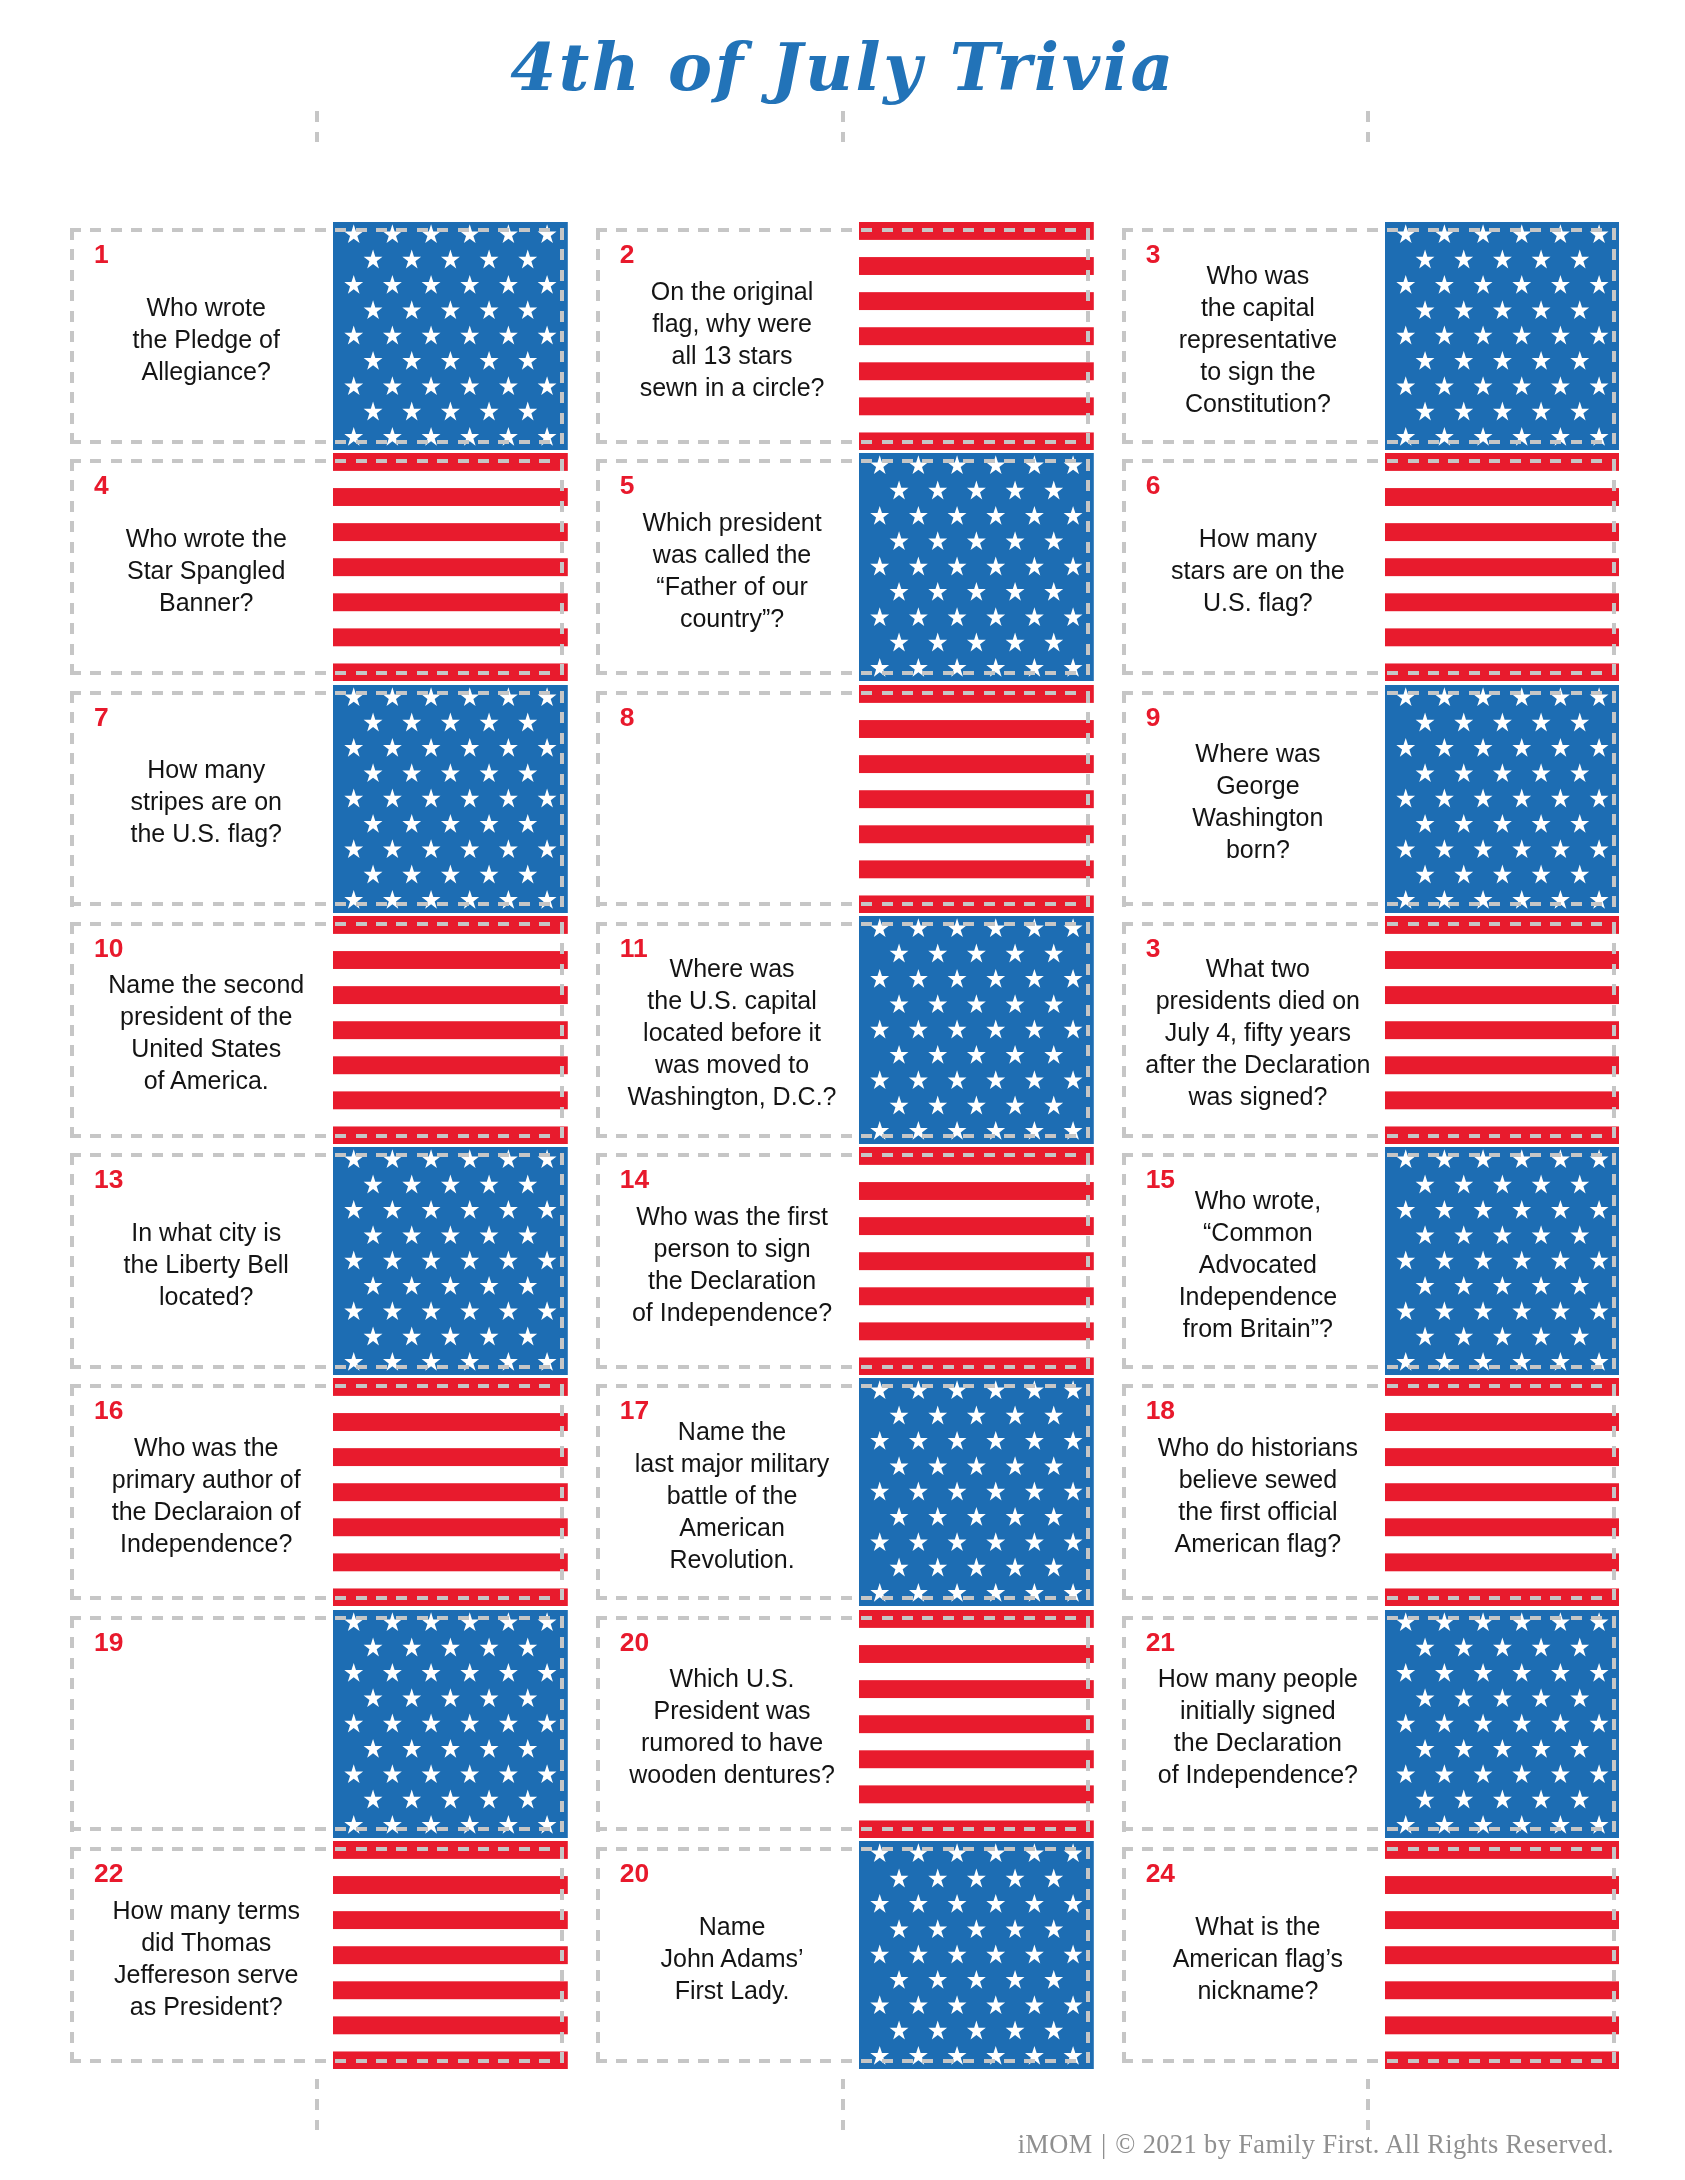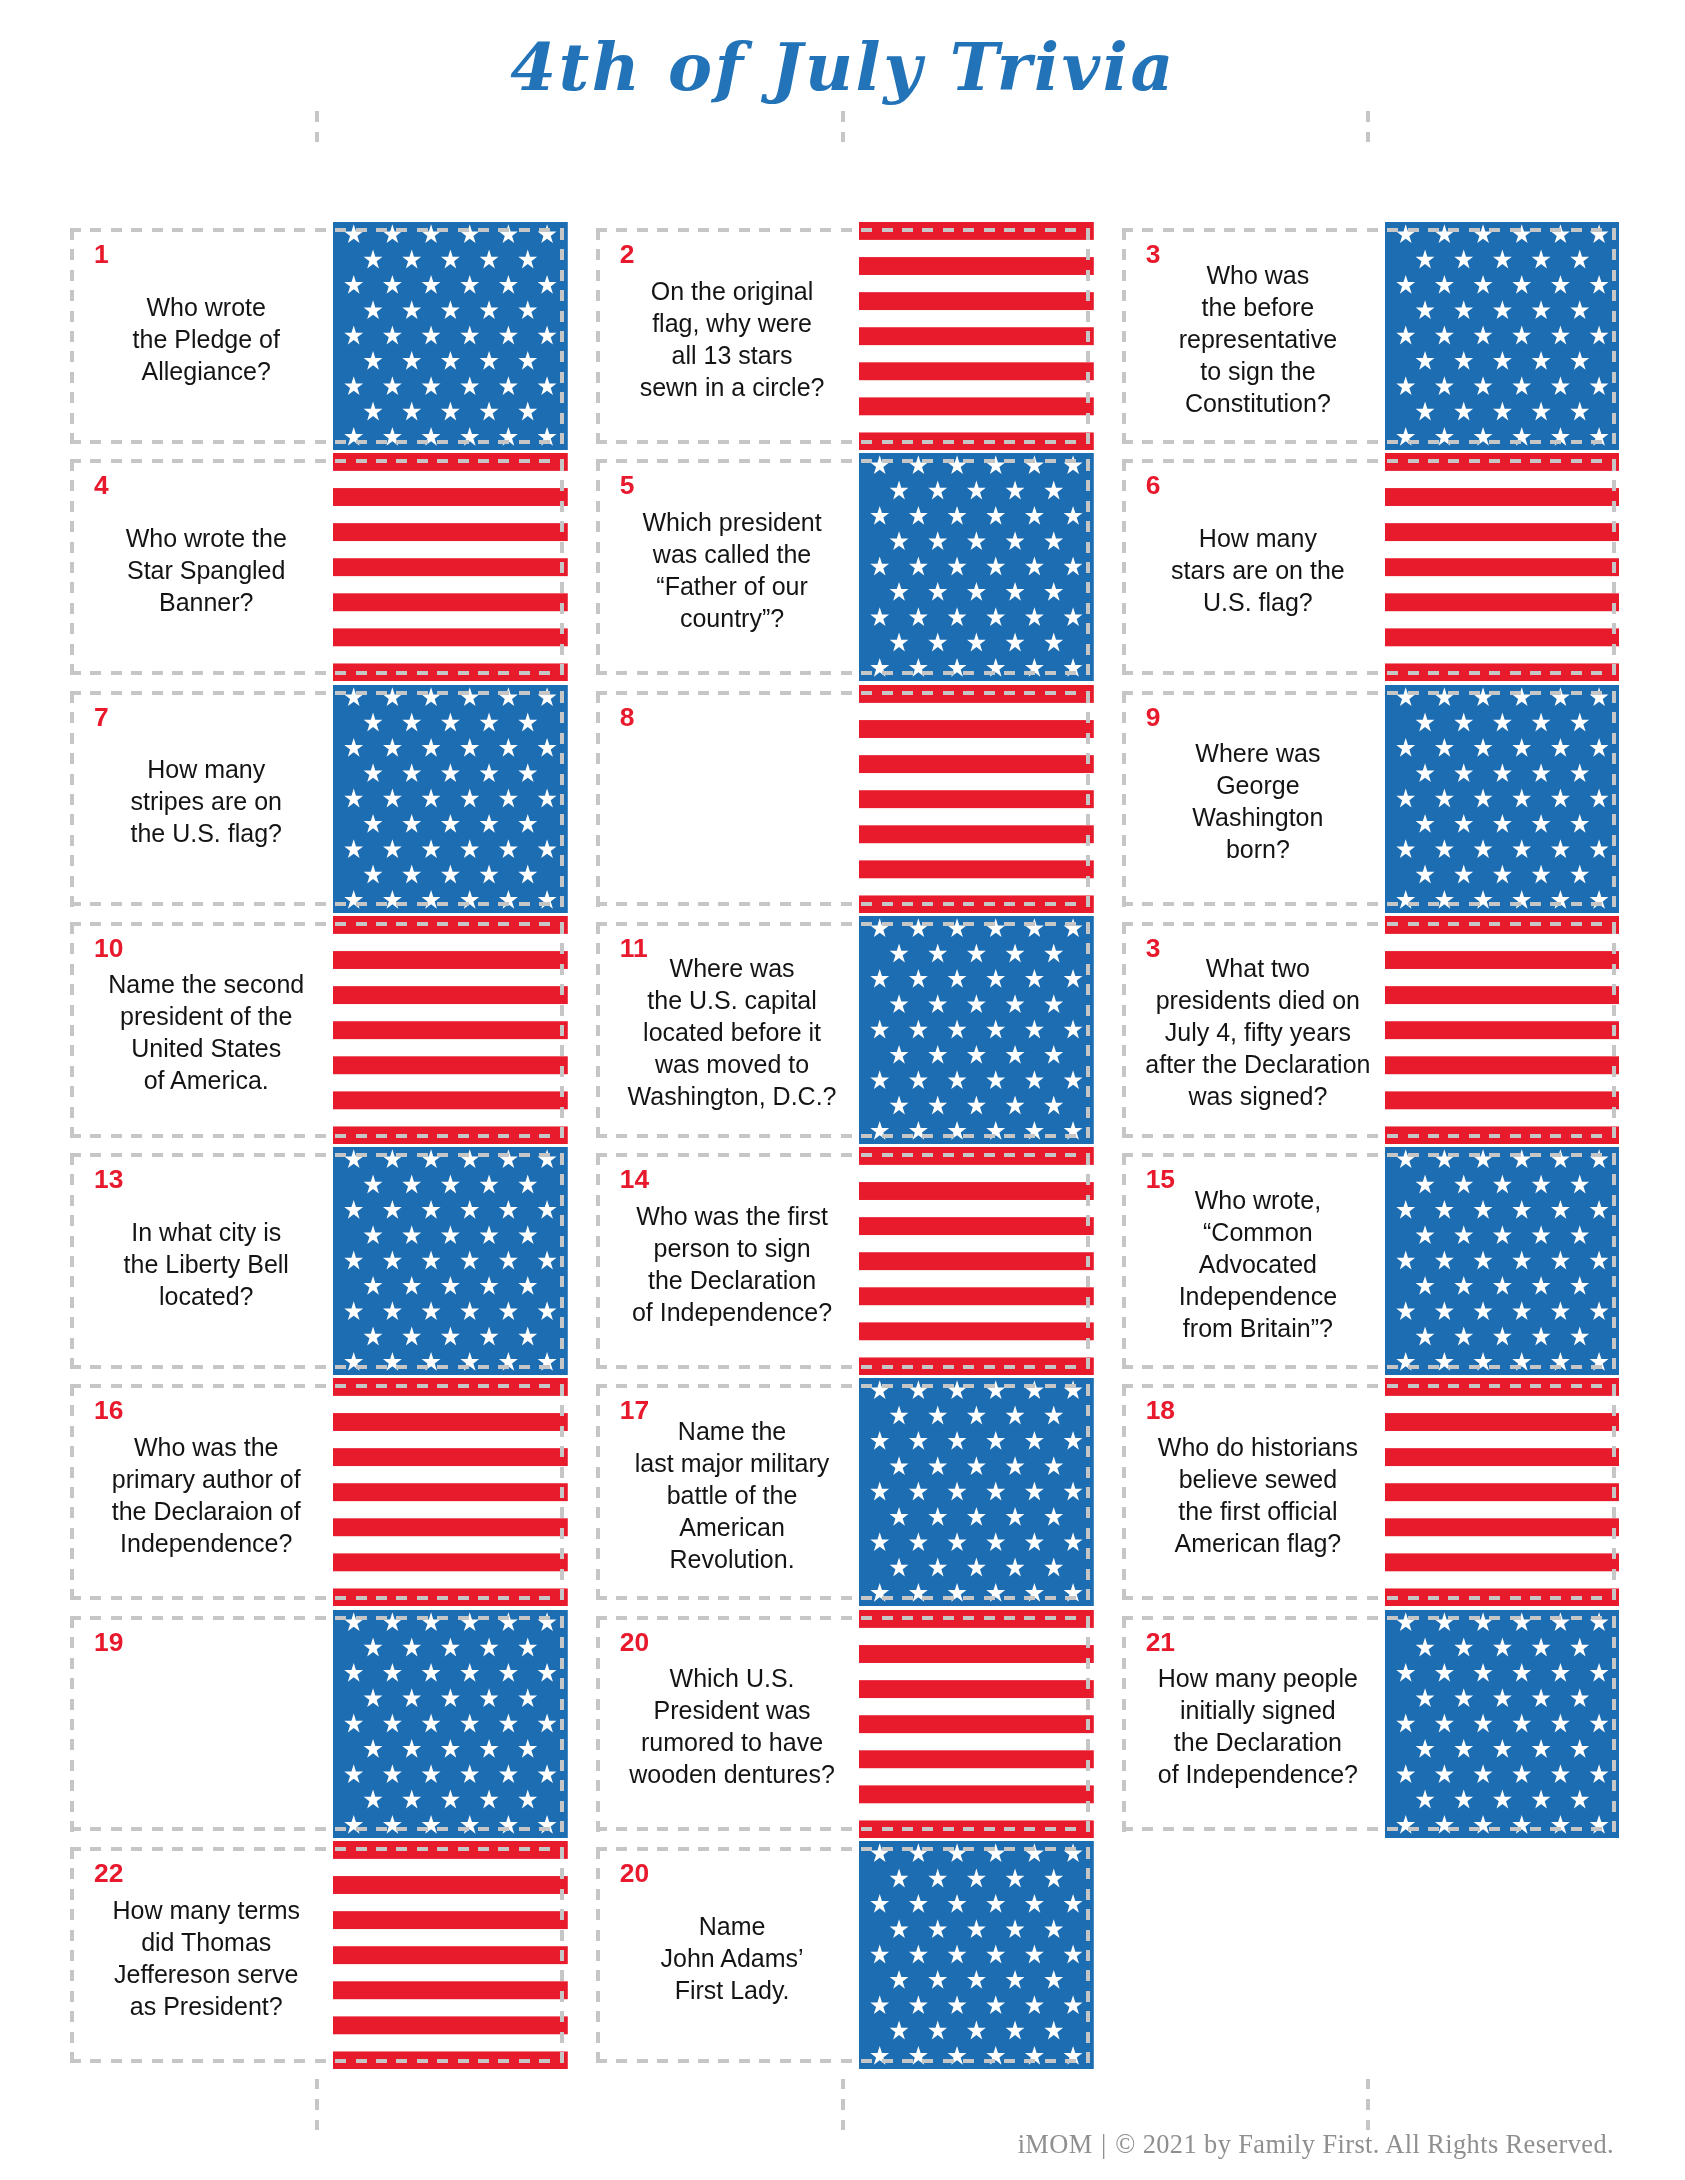--- a/index.html
+++ b/index.html
@@ -174,21 +174,21 @@
             <rect x="0" y="193.85" width="272" height="19.78" fill="#e81b2d"></rect>
             <rect x="0" y="232.62" width="272" height="19.78" fill="#e81b2d"></rect>
           </svg>
         </div>
       </div>
       <div class="card">
         <div class="card-num">3</div>
         <div class="card-text">
           <div class="question">
             <div>Who was</div>
-            <div>the before</div>
+            <div>the capital</div>
             <div>representative</div>
             <div>to sign the</div>
             <div>Constitution?</div>
           </div>
         </div>
         <div class="card-flag">
           <svg viewBox="0 0 272 252" preserveAspectRatio="none">
             <rect x="0" y="0" width="272" height="252" fill="#1d6db3"></rect>
             <polygon points="24.0,2.5 26.6,10.4 34.9,10.4 28.2,15.4 30.8,23.3 24.0,18.4 17.2,23.3 19.8,15.4 13.1,10.4 21.4,10.4" fill="#ffffff"></polygon>
             <polygon points="68.8,2.5 71.4,10.4 79.7,10.4 73.0,15.4 75.6,23.3 68.8,18.4 62.0,23.3 64.6,15.4 57.9,10.4 66.2,10.4" fill="#ffffff"></polygon>
@@ -1099,20 +1099,41 @@
             <polygon points="225.6,198.5 228.2,206.4 236.5,206.4 229.8,211.4 232.4,219.3 225.6,214.4 218.8,219.3 221.4,211.4 214.7,206.4 223.0,206.4" fill="#ffffff"></polygon>
             <polygon points="24.0,226.5 26.6,234.4 34.9,234.4 28.2,239.4 30.8,247.3 24.0,242.4 17.2,247.3 19.8,239.4 13.1,234.4 21.4,234.4" fill="#ffffff"></polygon>
             <polygon points="68.8,226.5 71.4,234.4 79.7,234.4 73.0,239.4 75.6,247.3 68.8,242.4 62.0,247.3 64.6,239.4 57.9,234.4 66.2,234.4" fill="#ffffff"></polygon>
             <polygon points="113.6,226.5 116.2,234.4 124.5,234.4 117.8,239.4 120.4,247.3 113.6,242.4 106.8,247.3 109.4,239.4 102.7,234.4 111.0,234.4" fill="#ffffff"></polygon>
             <polygon points="158.4,226.5 161.0,234.4 169.3,234.4 162.6,239.4 165.2,247.3 158.4,242.4 151.6,247.3 154.2,239.4 147.5,234.4 155.8,234.4" fill="#ffffff"></polygon>
             <polygon points="203.2,226.5 205.8,234.4 214.1,234.4 207.4,239.4 210.0,247.3 203.2,242.4 196.4,247.3 199.0,239.4 192.3,234.4 200.6,234.4" fill="#ffffff"></polygon>
             <polygon points="248.0,226.5 250.6,234.4 258.9,234.4 252.2,239.4 254.8,247.3 248.0,242.4 241.2,247.3 243.8,239.4 237.1,234.4 245.4,234.4" fill="#ffffff"></polygon>
           </svg>
         </div>
       </div>
+      <div class="card">
+        <div class="card-num">24</div>
+        <div class="card-text">
+          <div class="question">
+            <div>What is the</div>
+            <div>American flag’s</div>
+            <div>nickname?</div>
+          </div>
+        </div>
+        <div class="card-flag">
+          <svg viewBox="0 0 272 252" preserveAspectRatio="none">
+            <rect x="0" y="0.00" width="272" height="19.78" fill="#e81b2d"></rect>
+            <rect x="0" y="38.77" width="272" height="19.78" fill="#e81b2d"></rect>
+            <rect x="0" y="77.54" width="272" height="19.78" fill="#e81b2d"></rect>
+            <rect x="0" y="116.31" width="272" height="19.78" fill="#e81b2d"></rect>
+            <rect x="0" y="155.08" width="272" height="19.78" fill="#e81b2d"></rect>
+            <rect x="0" y="193.85" width="272" height="19.78" fill="#e81b2d"></rect>
+            <rect x="0" y="232.62" width="272" height="19.78" fill="#e81b2d"></rect>
+          </svg>
+        </div>
+      </div>
     </div>
 
   <div class="cut-mark cm-bottom cm-c1"></div>
   <div class="cut-mark cm-bottom cm-c2"></div>
   <div class="cut-mark cm-bottom cm-c3"></div>
 
   <div class="footer">
     <span>iMOM</span><span class="sep">|</span><span>© 2021 by Family First. All Rights Reserved.</span>
   </div>
 </div>

